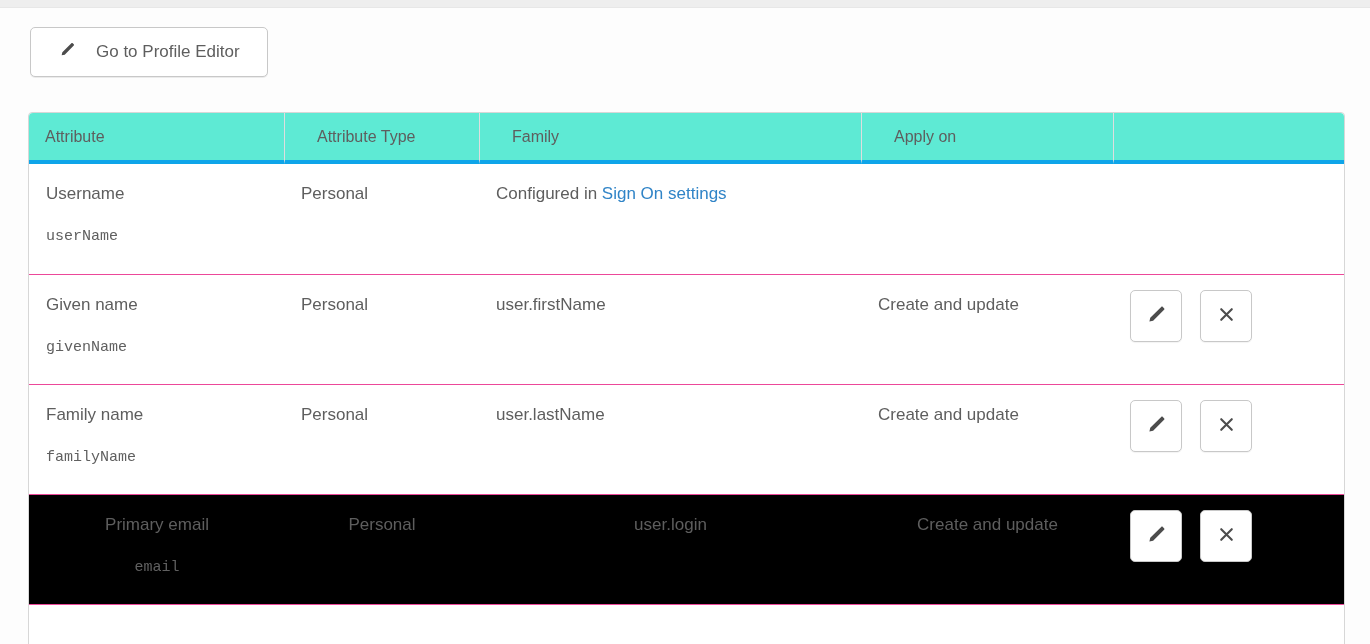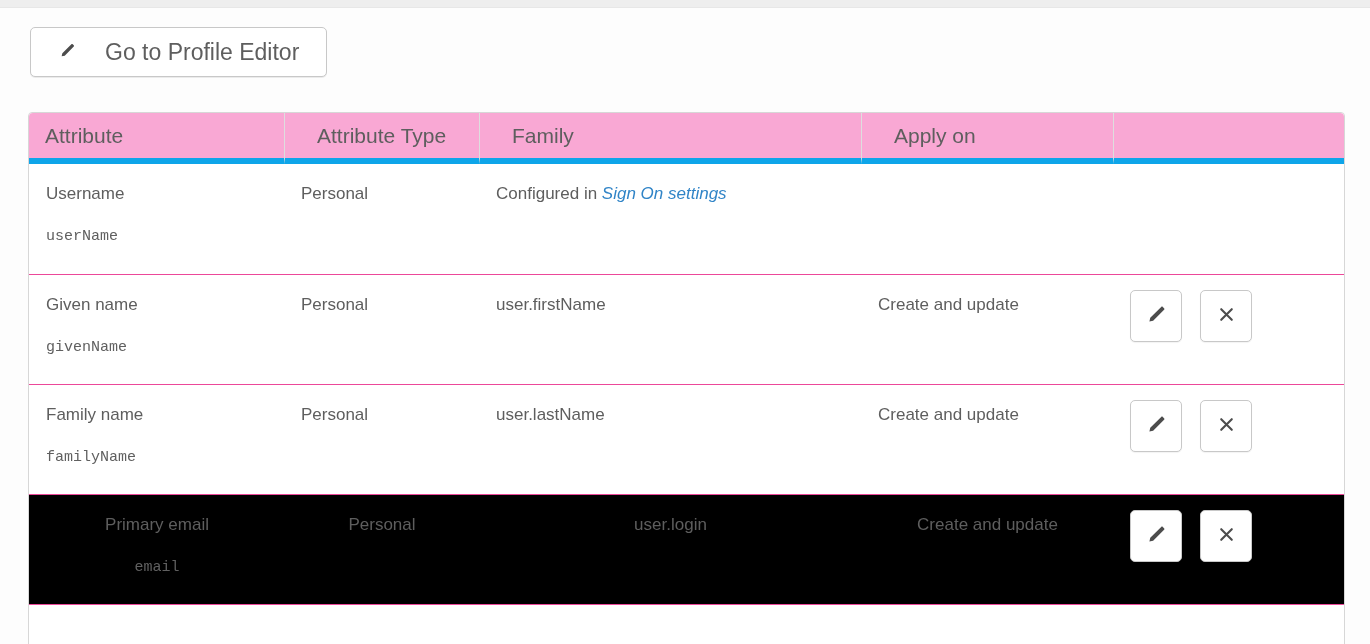--- a/index.html
+++ b/index.html
@@ -14,71 +14,71 @@
     width: 100%; height: 8px;
     background: #eeeeee;
     border-bottom: 1px solid #e7e7e7;
   }
   
   .toolbar {
     position: absolute; left: 30px; top: 27px;
     display: flex; gap: 18px;
   }
   .btn {
-    display: inline-flex; align-items: center; gap: 28px;
+    display: inline-flex; align-items: center; gap: 19px;
     height: 50px; padding: 0 27px;
     background: #ffffff;
     border: 1px solid #c8c8c8;
     border-radius: 5px;
     box-shadow: 0 1px 0 rgba(0,0,0,0.07);
-    font-size: 23px; color: #5e5e5e;
+    font-size: 17px; color: #5e5e5e;
     cursor: pointer;
     font-family: "Liberation Sans", sans-serif;
   }
   .btn svg { flex: 0 0 auto; }
   
   .mapping-table {
     position: absolute; left: 28px; top: 112px;
     width: 1315px;
     border-collapse: separate; border-spacing: 0;
     background: #ffffff;
     border: 1px solid #d7d7d7;
     border-radius: 4px 4px 0 0;
     table-layout: fixed;
   }
   .mapping-table thead th {
     height: 51px;
-    background: #f9a8d4;
+    background: #5eead4;
     font-weight: 400;
-    font-size: 21px;
+    font-size: 16px;
     color: #5e5e5e;
     text-align: left;
     padding: 0 16px;
-    border-bottom: 6px solid #0ea5e9;
+    border-bottom: 4px solid #0ea5e9;
     vertical-align: middle;
   }
   .mapping-table thead th:first-child { border-top-left-radius: 4px; }
   .mapping-table thead th:last-child  { border-top-right-radius: 4px; }
   .mapping-table thead th + th { border-left: 1px solid #dedede; padding-left: 32px; }
   .mapping-table tbody td {
     height: 110px;
     vertical-align: top;
     padding: 20px 16px 0 17px;
     font-size: 17px;
     color: #5e5e5e;
   }
   .mapping-table tbody tr + tr td { border-top: 1px solid #ec4899; }
   .mapping-table tbody tr.highlight td { background: #000000; text-align: center; }
   .attr-label { display: block; line-height: 1.2; }
   .attr-name  {
     display: block; margin-top: 24px;
     font-family: "Liberation Mono", "DejaVu Sans Mono", monospace;
     font-size: 15px; color: #606060;
   }
-  .link { color: #3084c7; text-decoration: none; cursor: pointer; font-style: italic; }
+  .link { color: #3084c7; text-decoration: none; cursor: pointer; }
   .actions-cell { padding-top: 15px !important; }
   .actions { display: flex; gap: 18px; }
   .icon-btn {
     width: 52px; height: 52px;
     display: inline-flex; align-items: center; justify-content: center;
     background: #ffffff;
     border: 1px solid #c8c8c8;
     border-radius: 5px;
     box-shadow: 0 1px 1px rgba(0,0,0,0.05);
     cursor: pointer;

